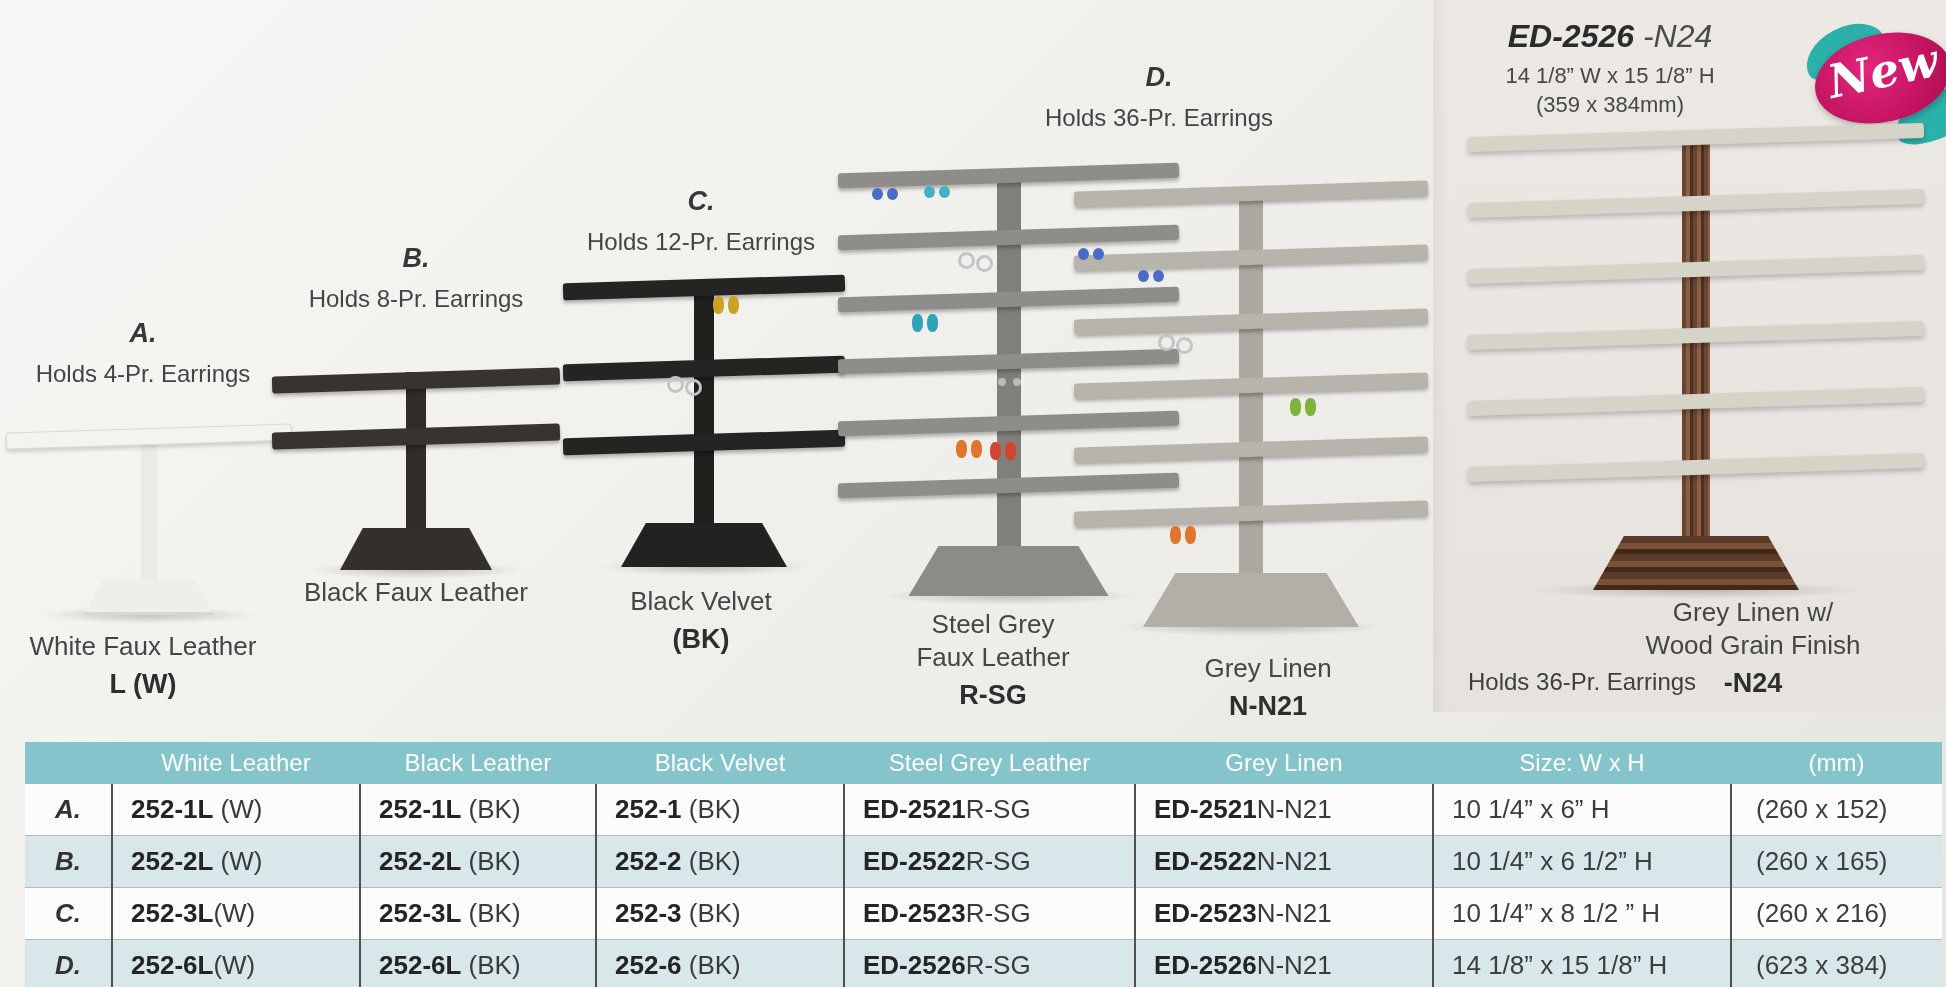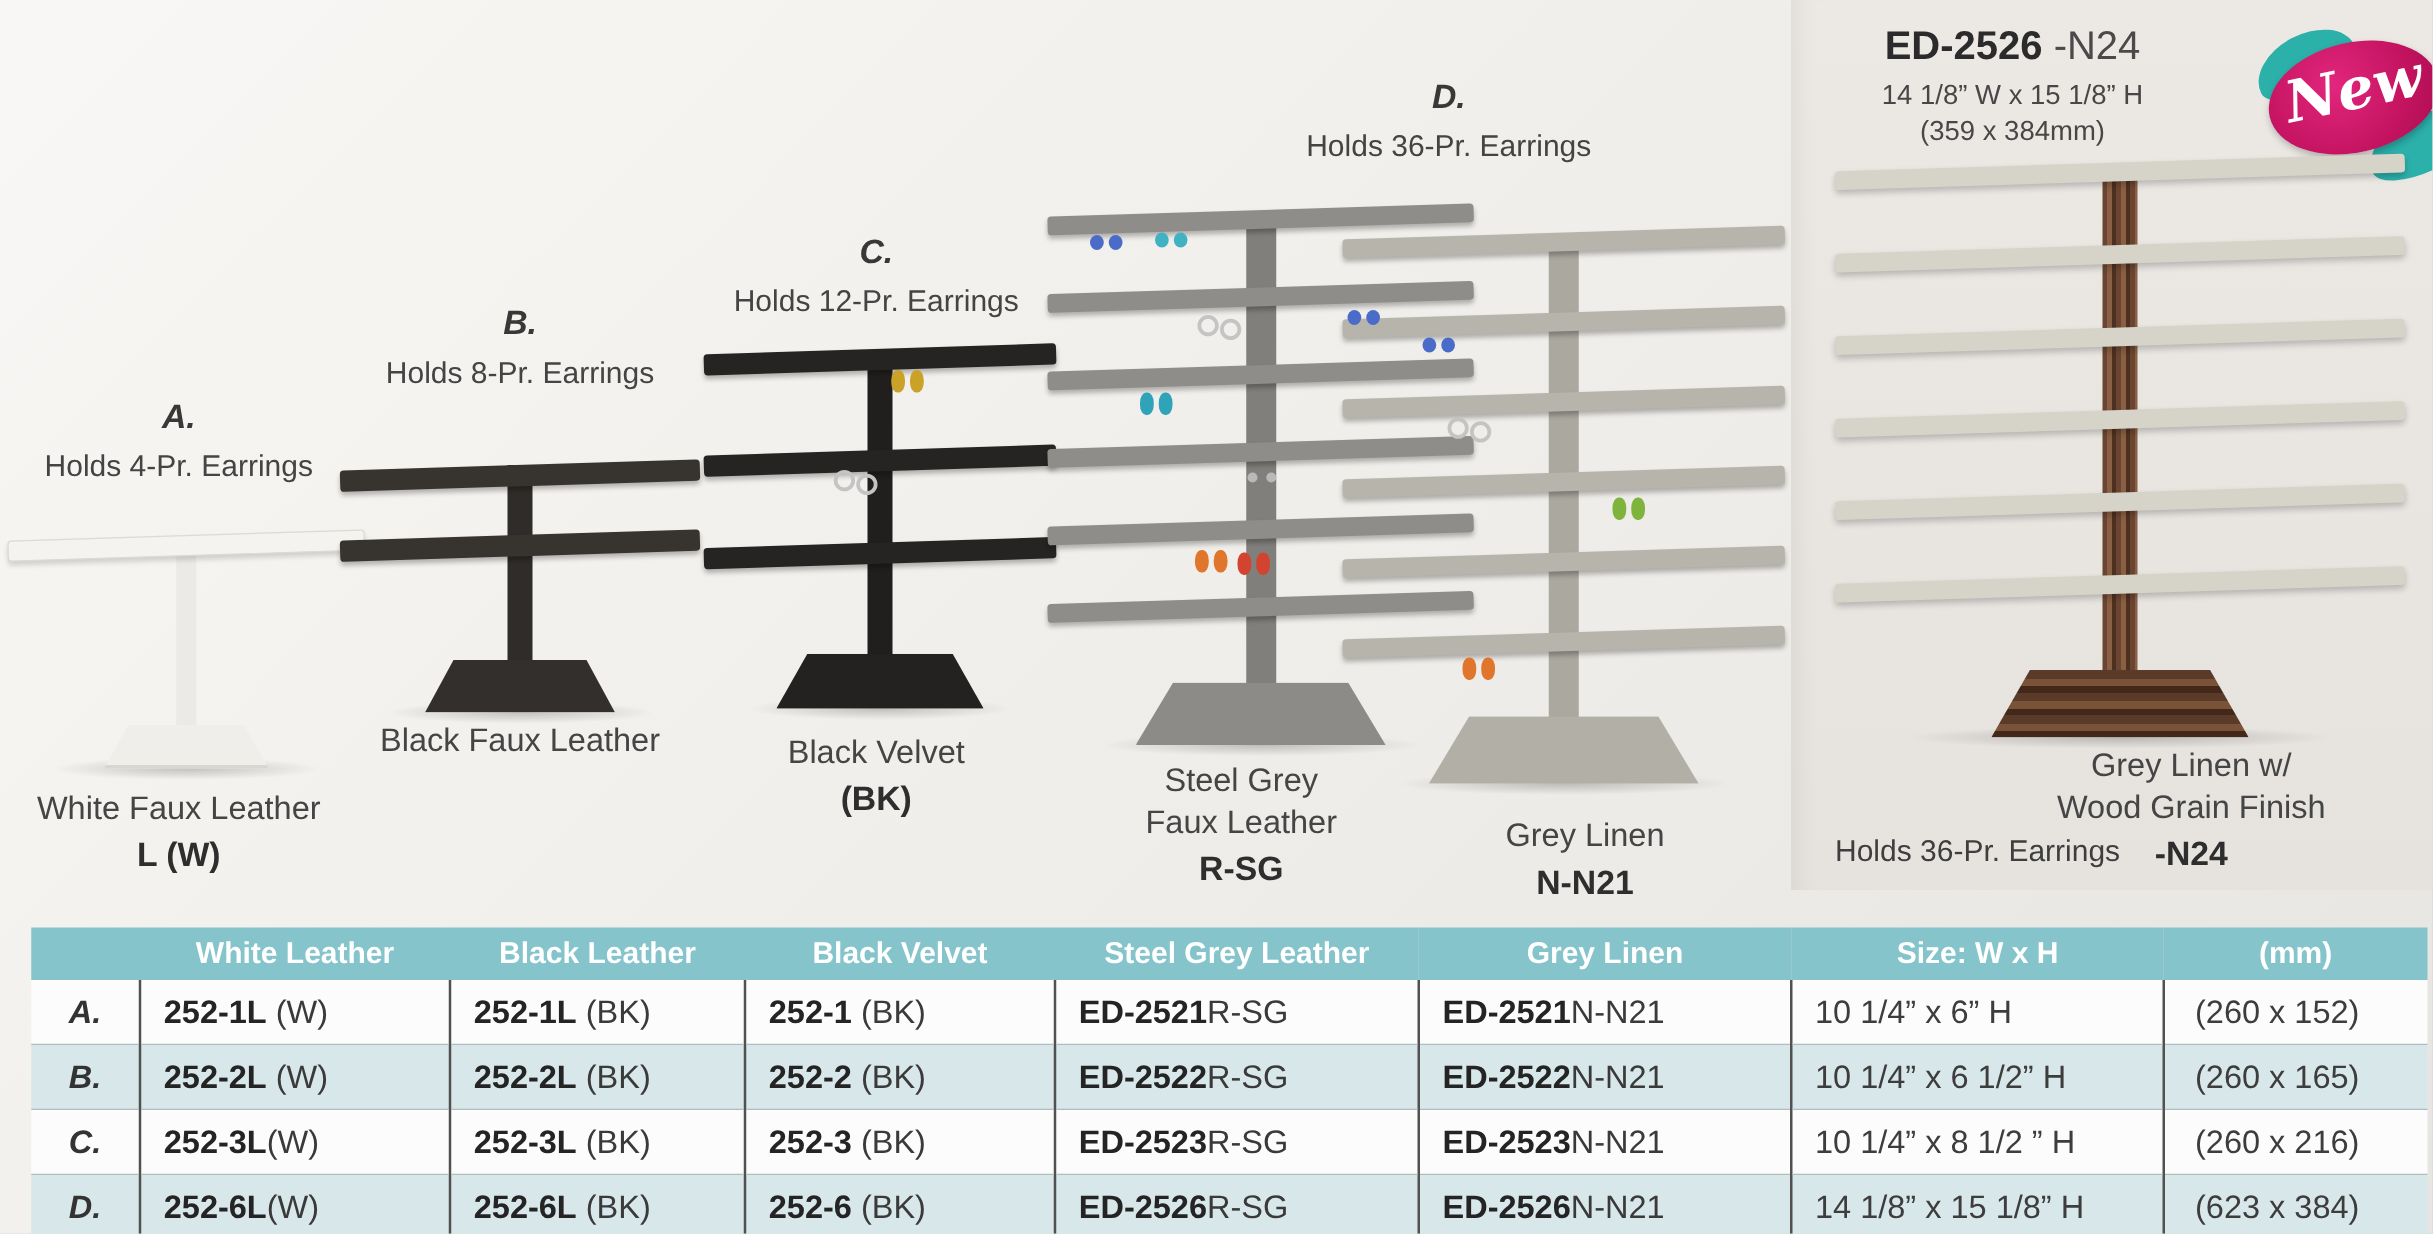--- a/index.html
+++ b/index.html
@@ -8,21 +8,21 @@
         background:linear-gradient(135deg,#f8f7f5 0%,#efede9 55%,#e7e5e1 100%);}
   
   .pgroup{position:absolute;text-align:center;color:#3c3c3c;}
   .plabel{font-size:27px;font-weight:700;font-style:italic;color:#383838;}
   .pholds{font-size:24px;margin-top:11px;color:#444;}
   .pcap{position:absolute;text-align:center;color:#454545;}
   .pcap .cap{font-size:26px;line-height:33px;}
   .pcap .code{font-size:27px;font-weight:700;margin-top:6px;color:#2e2e2e;}
   
   .fhead{position:absolute;left:1445px;top:18px;width:330px;text-align:center;color:#3c3c3c;}
-  .fsku{font-size:32px;}
+  .fsku{font-size:32px;font-style:italic;}
   .fsku b{font-weight:700;color:#2b2b2b;}
   .fsku span{font-weight:400;color:#4a4a4a;}
   .fsize{font-size:22px;margin-top:8px;color:#474747;}
   .fmm{font-size:22px;margin-top:3px;color:#474747;}
   .fholds{position:absolute;left:1468px;top:668px;font-size:24px;color:#3e3e3e;white-space:nowrap;}
   .fpanel{position:absolute;left:1433px;top:0;width:513px;height:712px;
           background:linear-gradient(180deg,#ecE9e5,#e6e3df);
           box-shadow:inset 18px 0 24px -20px rgba(0,0,0,.10);}
   
   .badge{position:absolute;left:1806px;top:26px;width:170px;height:116px;}
@@ -67,21 +67,21 @@
   
   .er{position:absolute;width:11px;height:12px;border-radius:50%;z-index:4;}
   .er::after{content:"";position:absolute;left:15px;top:0;width:100%;height:100%;
           border-radius:inherit;background:inherit;border:inherit;}
   .er.drop{height:18px;border-radius:45%;}
   .er.stud{width:8px;height:8px;}
   .er.hoop{background:transparent;border:3px solid #c4c4c4;width:11px;height:11px;}
   
   table.spec{position:absolute;left:25px;top:742px;width:1917px;border-collapse:collapse;
           table-layout:fixed;}
-  table.spec thead th{background:#85c4cb;color:#ffffff;font-size:24px;font-weight:700;
+  table.spec thead th{background:#85c4cb;color:#ffffff;font-size:24px;font-weight:400;
           height:42px;text-align:center;padding:0;}
   table.spec tbody td{height:51px;font-size:26px;color:#3a3a3a;
           border-right:2px solid #515151;padding:0 0 0 18px;vertical-align:middle;}
   table.spec tbody td:last-child{border-right:none;}
   table.spec tbody tr:nth-child(odd){background:#fbfcfb;}
   table.spec tbody tr:nth-child(even){background:#d8e7e9;}
   table.spec tbody tr + tr td{border-top:1px solid #b0bcbd;}
   table.spec tbody td b{font-weight:700;color:#242424;}
   table.spec td.c-label{font-style:italic;font-weight:700;text-align:center;padding:0;color:#333;}
   table.spec td.c-size,table.spec td.c-mm{font-weight:400;color:#3d3d3d;}

